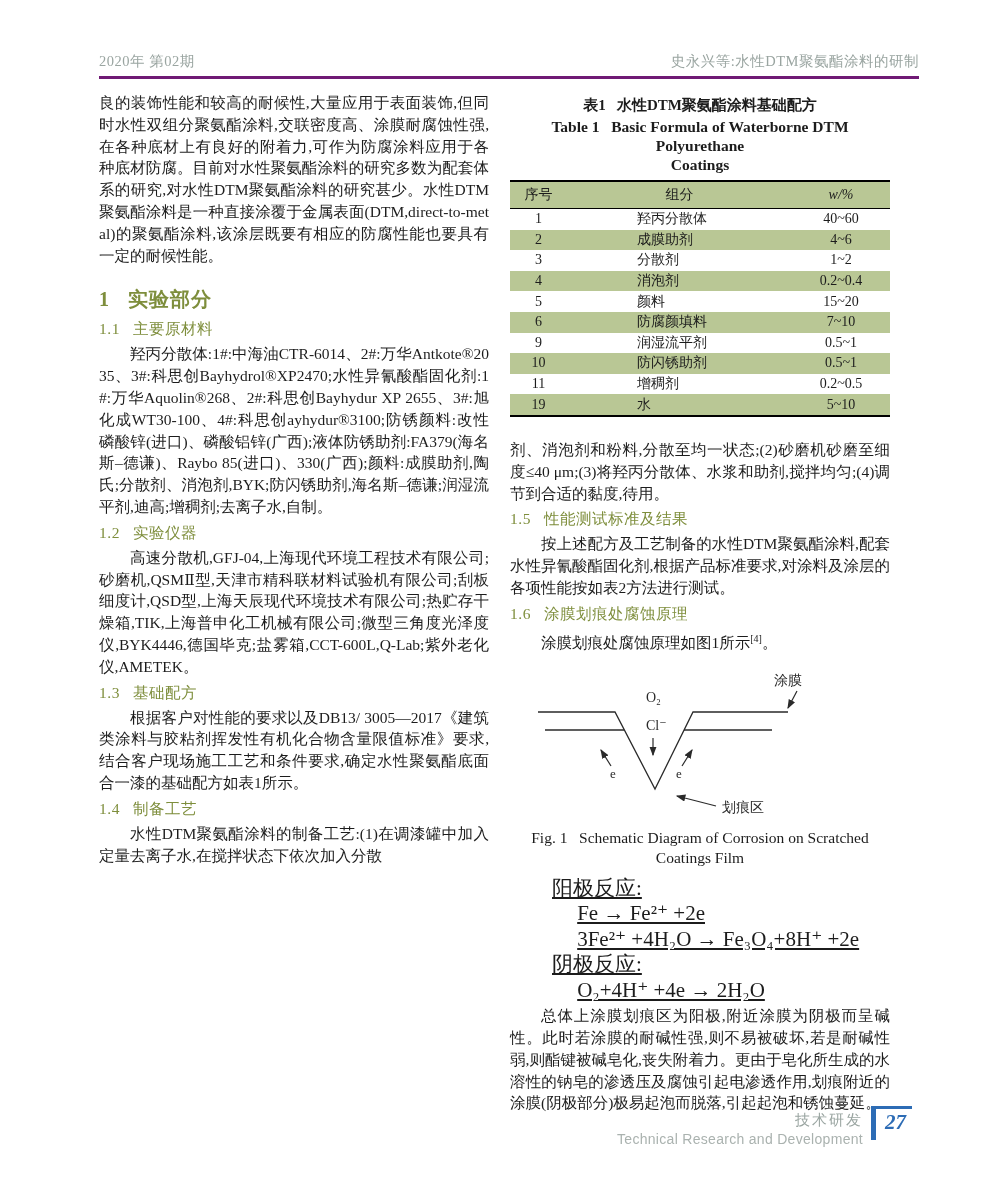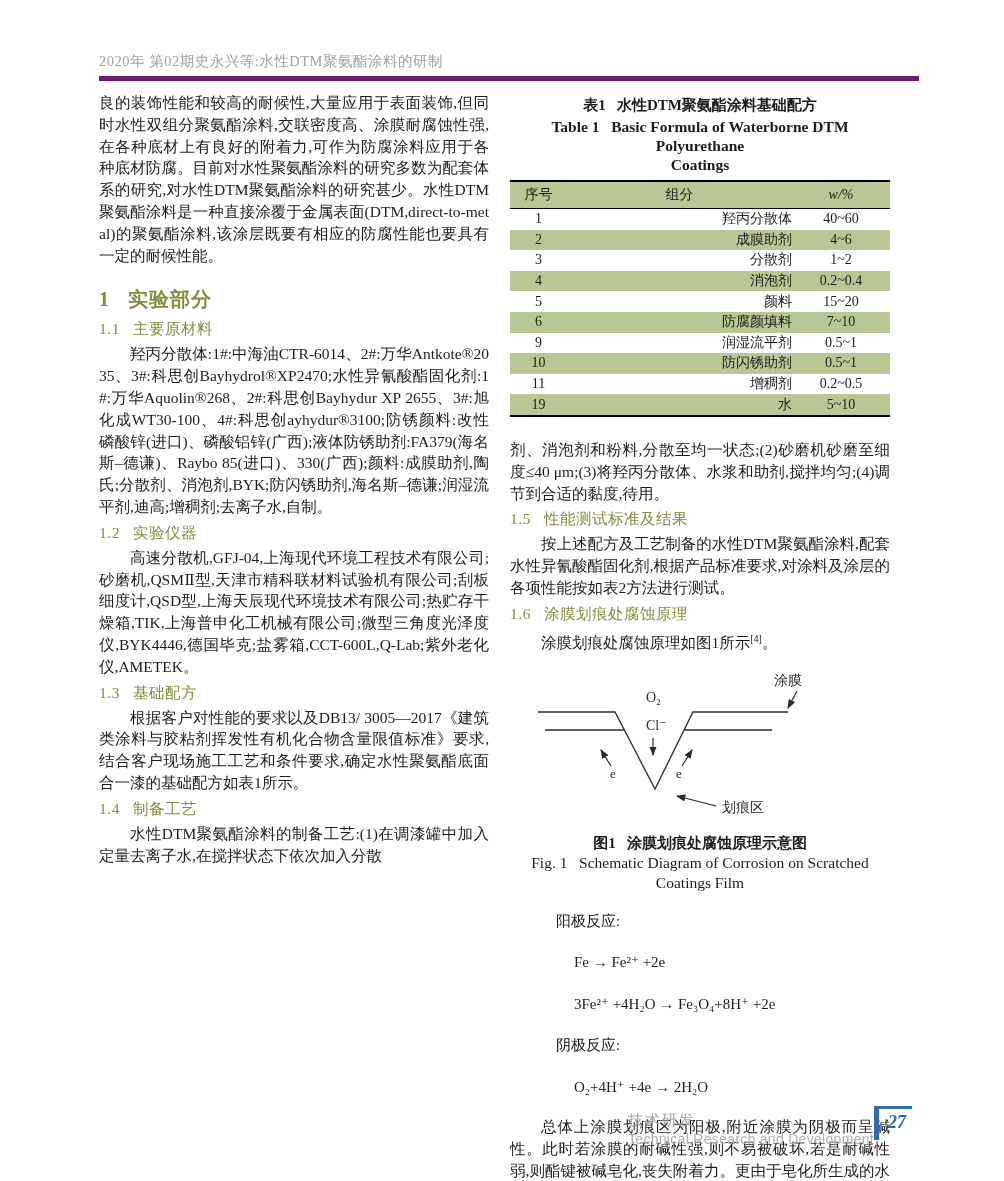--- a/index.html
+++ b/index.html
@@ -2,23 +2,23 @@
 <html style="--accent_green: #7e8e3c; --table_band: #b9c795; --header_gray: #9aa5a1; --footer_blue: #2d6cb5;"><head>
 <meta charset="utf-8">
 <style>
   html,body{margin:0;padding:0;background:#ffffff;}
   body{width:1004px;height:1181px;position:relative;overflow:hidden;
        font-family:"Liberation Serif","DejaVu Serif",serif;color:#1c1c1c;}
   .page{position:absolute;inset:0;background:#ffffff;}
 
   
   .hdr{position:absolute;top:52px;left:99px;width:820px;display:flex;
-       align-items:flex-end;
+       justify-content:space-between;align-items:flex-end;
        font-size:14.5px;color:var(--header_gray,#9aa5a1);
-       padding-bottom:5px;border-bottom:5px solid #701a75;letter-spacing:.5px;}
+       padding-bottom:5px;border-bottom:3px solid #701a75;letter-spacing:.5px;}
 
   
   .content{position:absolute;top:92px;left:99px;width:791px;display:flex;gap:21px;}
   .col-l{width:398px;}
   .col-r{width:380px;}
 
   p.body{margin:0;font-size:15.5px;line-height:21.8px;text-align:justify;
          text-indent:2em;word-break:break-all;}
   p.cont{text-indent:0;}
 
@@ -32,46 +32,46 @@
                 white-space:pre-wrap;}
   .tbl-title-en{font-size:15.5px;font-weight:bold;text-align:center;line-height:19px;
                 white-space:pre-wrap;}
   table.formula{width:100%;border-collapse:collapse;margin-top:6px;
                 border-top:2px solid #000000;border-bottom:2px solid #000;
                 font-size:14px;}
   table.formula thead th{background:var(--table_band,#b9c795);border-bottom:1px solid #000;
                 font-weight:normal;height:24px;text-align:center;}
   table.formula thead th.wp{font-style:italic;}
   table.formula tbody td{height:20.6px;text-align:center;padding:0;}
-  table.formula tbody td.comp{text-align:right;padding-left:70px;}
+  table.formula tbody td.comp{text-align:left;padding-left:70px;}
   table.formula tbody tr:nth-child(even){background:var(--table_band,#b9c795);}
 
   
   .fig-wrap{margin:8px 0 0 0;text-align:center;}
   .fig-cap-cn{font-size:15px;font-weight:bold;text-align:center;margin-top:6px;
               white-space:pre-wrap;}
   .fig-cap-en{font-size:15.5px;font-weight:normal;text-align:center;line-height:20px;
               white-space:pre-wrap;}
 
   
-  .rx{margin:16px;font-size:15px;line-height:25.5px;white-space:pre-wrap;}
+  .rx{margin:0;font-size:21px;line-height:25.5px;white-space:pre-wrap;text-decoration:underline;}
   .rx.lbl{text-indent:2em;}
   .rx.eq{text-indent:3.2em;}
   .reactions{margin-top:8px;margin-bottom:2px;}
 
   
   .footer{position:absolute;top:1106px;right:92px;display:flex;align-items:flex-start;}
-  .f-labels{padding-top:5px;margin-right:0;}
+  .f-labels{text-align:right;padding-top:5px;margin-right:8px;}
   .f-cn{font-size:15px;color:var(--header_gray,#9aa5a1);letter-spacing:2px;}
   .f-en{font-size:14px;color:#aab2af;font-family:"Liberation Sans",sans-serif;
         letter-spacing:.3px;margin-top:1px;}
   .pnum-box{border-top:3px solid var(--footer_blue,#2d6cb5);
             border-left:5px solid var(--footer_blue,#2d6cb5);
             padding:0 6px 5px 9px;}
-  .pnum{font-size:18px;font-weight:bold;font-style:italic;
+  .pnum{font-size:21px;font-weight:bold;font-style:italic;
         color:var(--footer_blue,#2d6cb5);line-height:26px;}
 
   sup.ref{font-size:10px;vertical-align:super;}
   svg text{font-family:"Liberation Serif","DejaVu Serif",serif;fill:#2a2a2a;}
 </style>
 </head>
 <body>
 
 <div class="page">
 
@@ -198,21 +198,20 @@
           <line x1="143" y1="76" x2="143" y2="93" stroke="#2a2a2a" stroke-width="1.2" marker-end="url(#ah)"></line>
           <text x="100" y="116" font-size="13">e</text>
           <line x1="101" y1="104" x2="91" y2="88" stroke="#2a2a2a" stroke-width="1.2" marker-end="url(#ah)"></line>
           <text x="166" y="116" font-size="13">e</text>
           <line x1="172" y1="104" x2="182" y2="88" stroke="#2a2a2a" stroke-width="1.2" marker-end="url(#ah)"></line>
           <text x="264" y="23" font-size="14">涂膜</text>
           <line x1="287" y1="29" x2="278" y2="46" stroke="#2a2a2a" stroke-width="1.2" marker-end="url(#ah)"></line>
           <text x="212" y="150" font-size="14">划痕区</text>
           <line x1="206" y1="144" x2="167" y2="134" stroke="#2a2a2a" stroke-width="1.2" marker-end="url(#ah)"></line>
         </svg>
-        <div class="fig-cap-cn">图1   涂膜划痕处腐蚀原理示意图</div>
         <div class="fig-cap-en">Fig. 1   Schematic Diagram of Corrosion on Scratched</div>
         <div class="fig-cap-en">Coatings Film</div>
       </div>
 
       <div class="reactions">
         <p class="rx lbl">阳极反应:</p>
         <p class="rx eq">Fe → Fe²⁺ +2e</p>
         <p class="rx eq">3Fe²⁺ +4H₂O → Fe₃O₄+8H⁺ +2e</p>
         <p class="rx lbl">阴极反应:</p>
         <p class="rx eq">O₂+4H⁺ +4e → 2H₂O</p>

